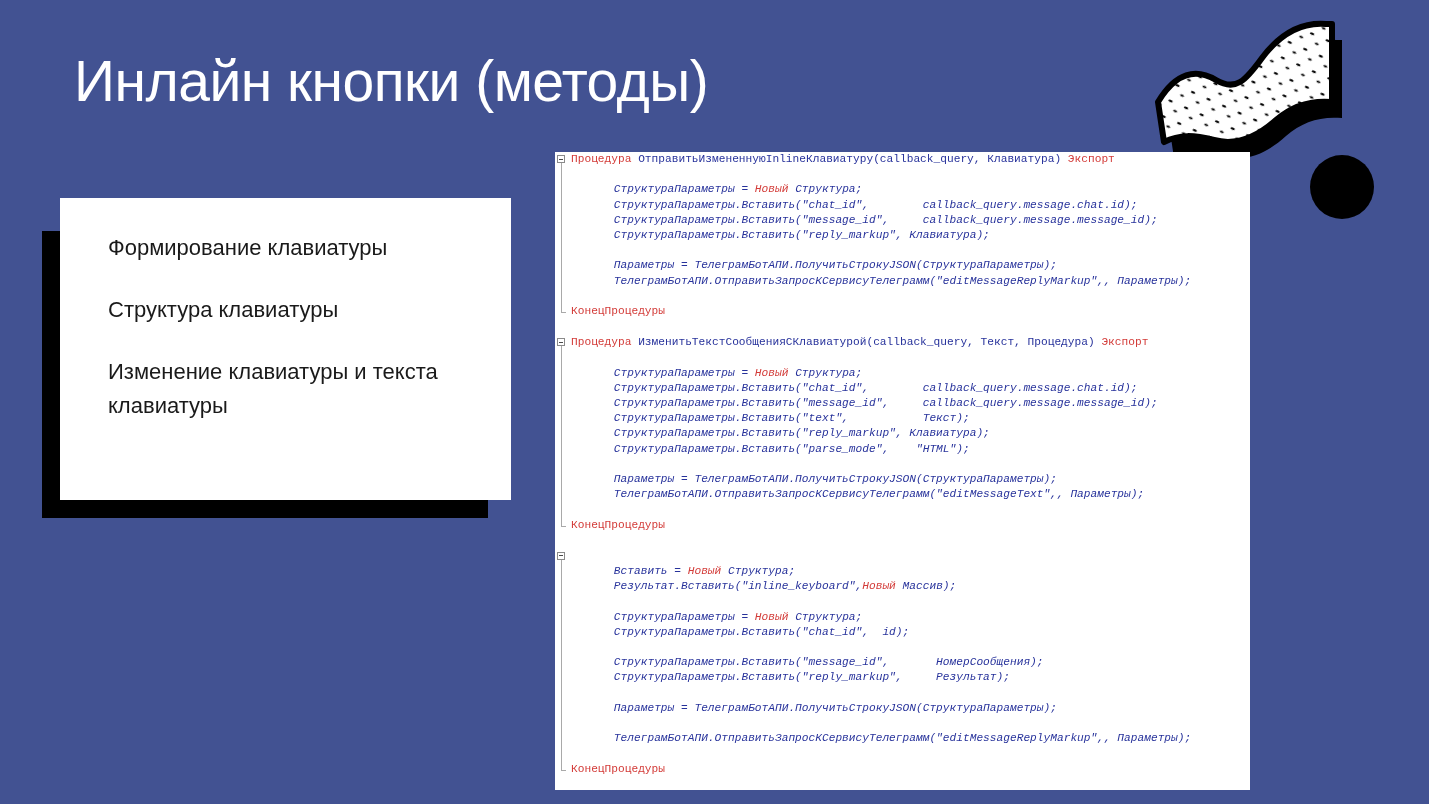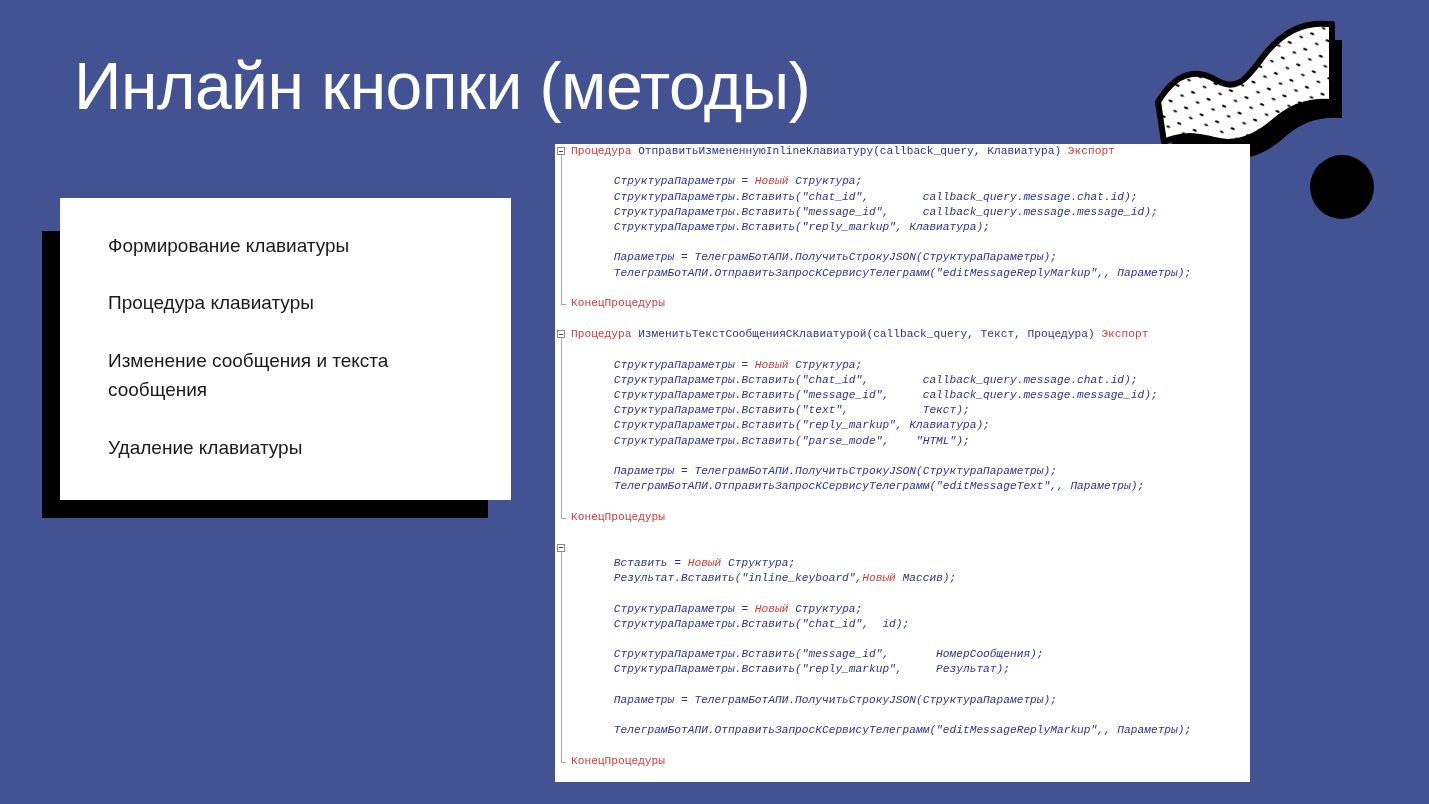--- a/index.html
+++ b/index.html
@@ -19,21 +19,21 @@
     inset: 0;
     background: #425292;
     overflow: hidden;
   }
 
   
   .title {
     position: absolute;
     left: 74px;
     top: 50px;
-    font-size: 66px;
+    font-size: 57px;
     font-weight: 300;
     letter-spacing: -0.5px;
     color: #ffffff;
     white-space: nowrap;
     line-height: 1.1;
   }
 
   
   .deco-ribbon {
     position: absolute;
@@ -69,32 +69,32 @@
     height: 302px;
     background: #ffffff;
   }
   .card-list {
     position: absolute;
     left: 48px;
     top: 33px;
     width: 350px;
   }
   .card-item {
-    font-size: 19px;
+    font-size: 22px;
     color: #1a1a1a;
     line-height: 1.55;
     margin-bottom: 28px;
   }
   .card-item:last-child { margin-bottom: 0; }
 
   
   .code-panel {
     position: absolute;
     left: 555px;
-    top: 144px;
+    top: 152px;
     width: 695px;
     height: 638px;
     background: #ffffff;
     font-family: "Liberation Mono", "DejaVu Sans Mono", monospace;
     font-size: 11.2px;
     line-height: 15.2px;
     overflow: hidden;
   }
   .proc-block {
     position: relative;
@@ -185,23 +185,22 @@
 
   <div class="deco-circle"></div>
 
   <div class="title">Инлайн кнопки (методы)</div>
 
   <div class="card-shadow"></div>
 
   <div class="card">
     <div class="card-list">
       <div class="card-item">Формирование клавиатуры</div>
-      <div class="card-item">Процедура клавиатуры</div>
-      <div class="card-item">Изменение сообщения и текста сообщения</div>
-      <div class="card-item">Удаление клавиатуры</div>
+      <div class="card-item">Структура клавиатуры</div>
+      <div class="card-item">Изменение клавиатуры и текста клавиатуры</div>
     </div>
   </div>
 
   <div class="code-panel">
     <div id="code-root">
         <div class="proc-block">
           <div class="collapse-box"></div>
           <div class="group-line"></div>
           <div class="group-foot-tick"></div>
           <div class="proc-head code-line"><span class="kw">Процедура</span><span class="id"> ОтправитьИзмененнуюInlineКлавиатуру(callback_query, Клавиатура) </span><span class="kw">Экспорт</span></div>

